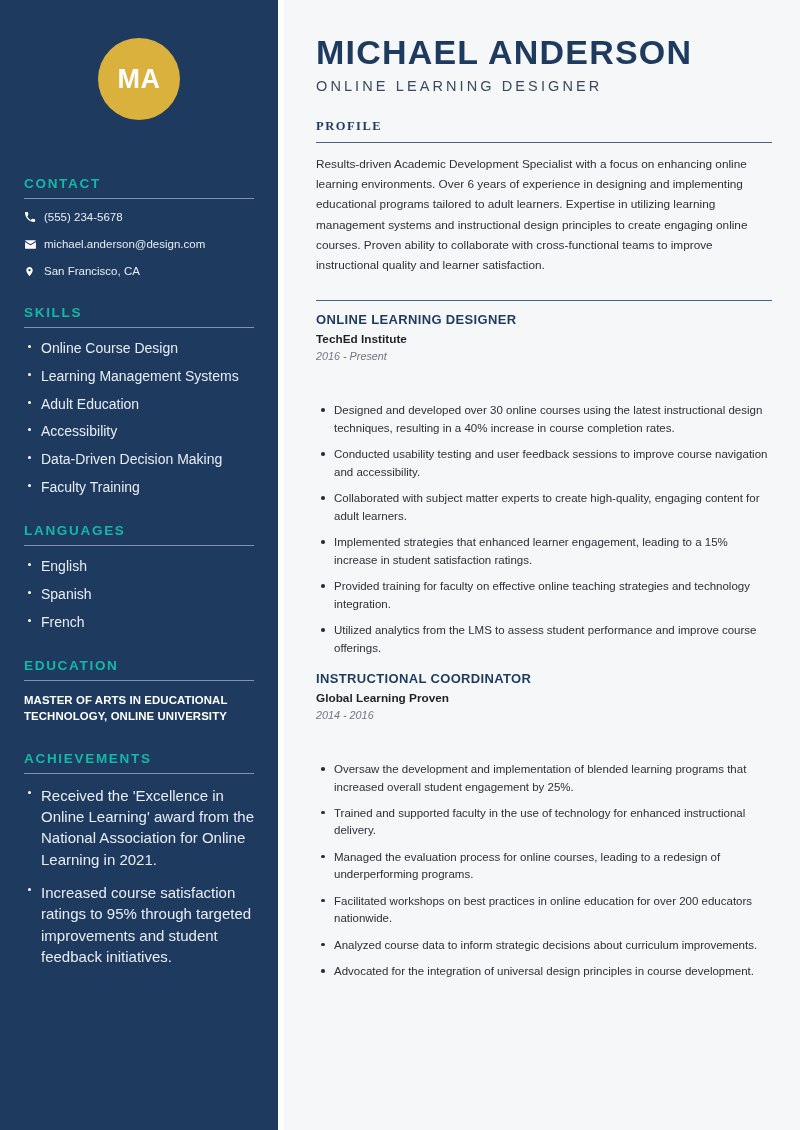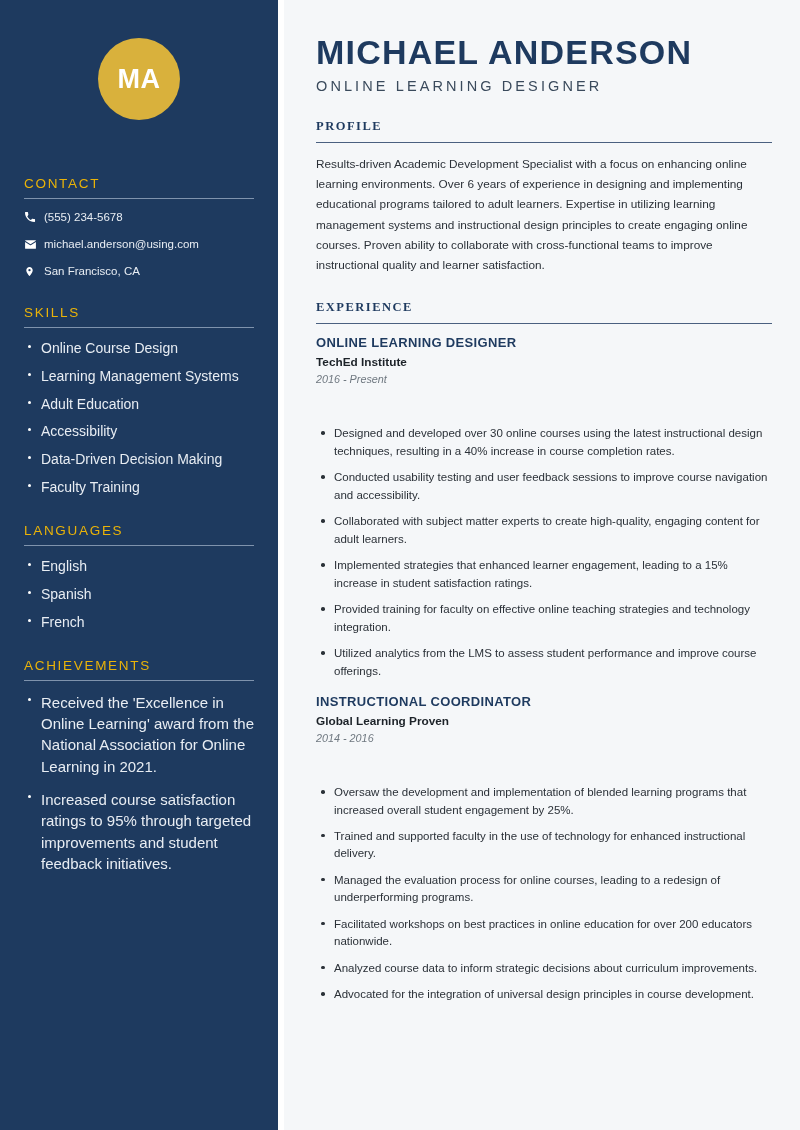--- a/index.html
+++ b/index.html
@@ -54,23 +54,23 @@
     font-size: 27px;
     font-weight: bold;
     letter-spacing: 0.5px;
   }
 
   .side-section { margin-top: 26px; }
   .side-section.first { margin-top: 46px; }
 
   .side-heading {
     font-size: 13.5px;
-    font-weight: normal;
+    font-weight: bold;
     letter-spacing: 1.7px;
-    color: #eab308;
+    color: #14b8a6;
     padding-bottom: 7px;
   }
 
   .side-rule {
     height: 1px;
     background: #7f93ad;
     margin-bottom: 11px;
   }
 
   .contact-row {
@@ -253,21 +253,21 @@
         </span>
         <span>(555) 234-5678</span>
       </div>
 
       <div class="contact-row">
         <span class="contact-icon">
           <svg width="13" height="13" viewBox="0 0 24 24" fill="#ffffff">
             <path d="M2 5c0-.6.4-1 1-1h18c.6 0 1 .4 1 1v.3l-10 6.2L2 5.3V5zm0 2.5l9.5 5.9c.3.2.7.2 1 0L22 7.5V19c0 .6-.4 1-1 1H3c-.6 0-1-.4-1-1V7.5z"></path>
           </svg>
         </span>
-        <span>michael.anderson@using.com</span>
+        <span>michael.anderson@design.com</span>
       </div>
 
       <div class="contact-row">
         <span class="contact-icon">
           <svg width="11" height="13" viewBox="0 0 24 24" fill="#ffffff">
             <path d="M12 2C8.1 2 5 5.1 5 9c0 5.2 7 13 7 13s7-7.8 7-13c0-3.9-3.1-7-7-7zm0 9.5A2.5 2.5 0 1 1 12 6.5a2.5 2.5 0 0 1 0 5z"></path>
           </svg>
         </span>
         <span>San Francisco, CA</span>
       </div>
@@ -289,20 +289,25 @@
     <section class="side-section">
       <div class="side-heading">LANGUAGES</div>
       <div class="side-rule"></div>
       <ul class="side-list">
         <li>English</li>
         <li>Spanish</li>
         <li>French</li>
       </ul>
     </section>
 
+    <section class="side-section">
+      <div class="side-heading">EDUCATION</div>
+      <div class="side-rule"></div>
+      <div class="edu-entry">MASTER OF ARTS IN EDUCATIONAL TECHNOLOGY, ONLINE UNIVERSITY</div>
+    </section>
 
     <section class="side-section">
       <div class="side-heading">ACHIEVEMENTS</div>
       <div class="side-rule"></div>
       <ul class="side-list small">
         <li>Received the 'Excellence in Online Learning' award from the National Association for Online Learning in 2021.</li>
         <li>Increased course satisfaction ratings to 95% through targeted improvements and student feedback initiatives.</li>
       </ul>
     </section>
 
@@ -315,21 +320,20 @@
     <h1 class="name">MICHAEL ANDERSON</h1>
     <div class="job-subtitle">ONLINE LEARNING DESIGNER</div>
 
     <section class="main-section">
       <div class="main-heading">PROFILE</div>
       <div class="main-rule"></div>
       <p class="profile-text">Results-driven Academic Development Specialist with a focus on enhancing online learning environments. Over 6 years of experience in designing and implementing educational programs tailored to adult learners. Expertise in utilizing learning management systems and instructional design principles to create engaging online courses. Proven ability to collaborate with cross-functional teams to improve instructional quality and learner satisfaction.</p>
     </section>
 
     <section class="main-section">
-      <div class="main-heading">EXPERIENCE</div>
       <div class="main-rule"></div>
 
       <div class="exp-block">
         <div class="exp-title">ONLINE LEARNING DESIGNER</div>
         <div class="exp-company">TechEd Institute</div>
         <div class="exp-dates">2016 - Present</div>
         <ul class="exp-list">
           <li>Designed and developed over 30 online courses using the latest instructional design techniques, resulting in a 40% increase in course completion rates.</li>
           <li>Conducted usability testing and user feedback sessions to improve course navigation and accessibility.</li>
           <li>Collaborated with subject matter experts to create high-quality, engaging content for adult learners.</li>

